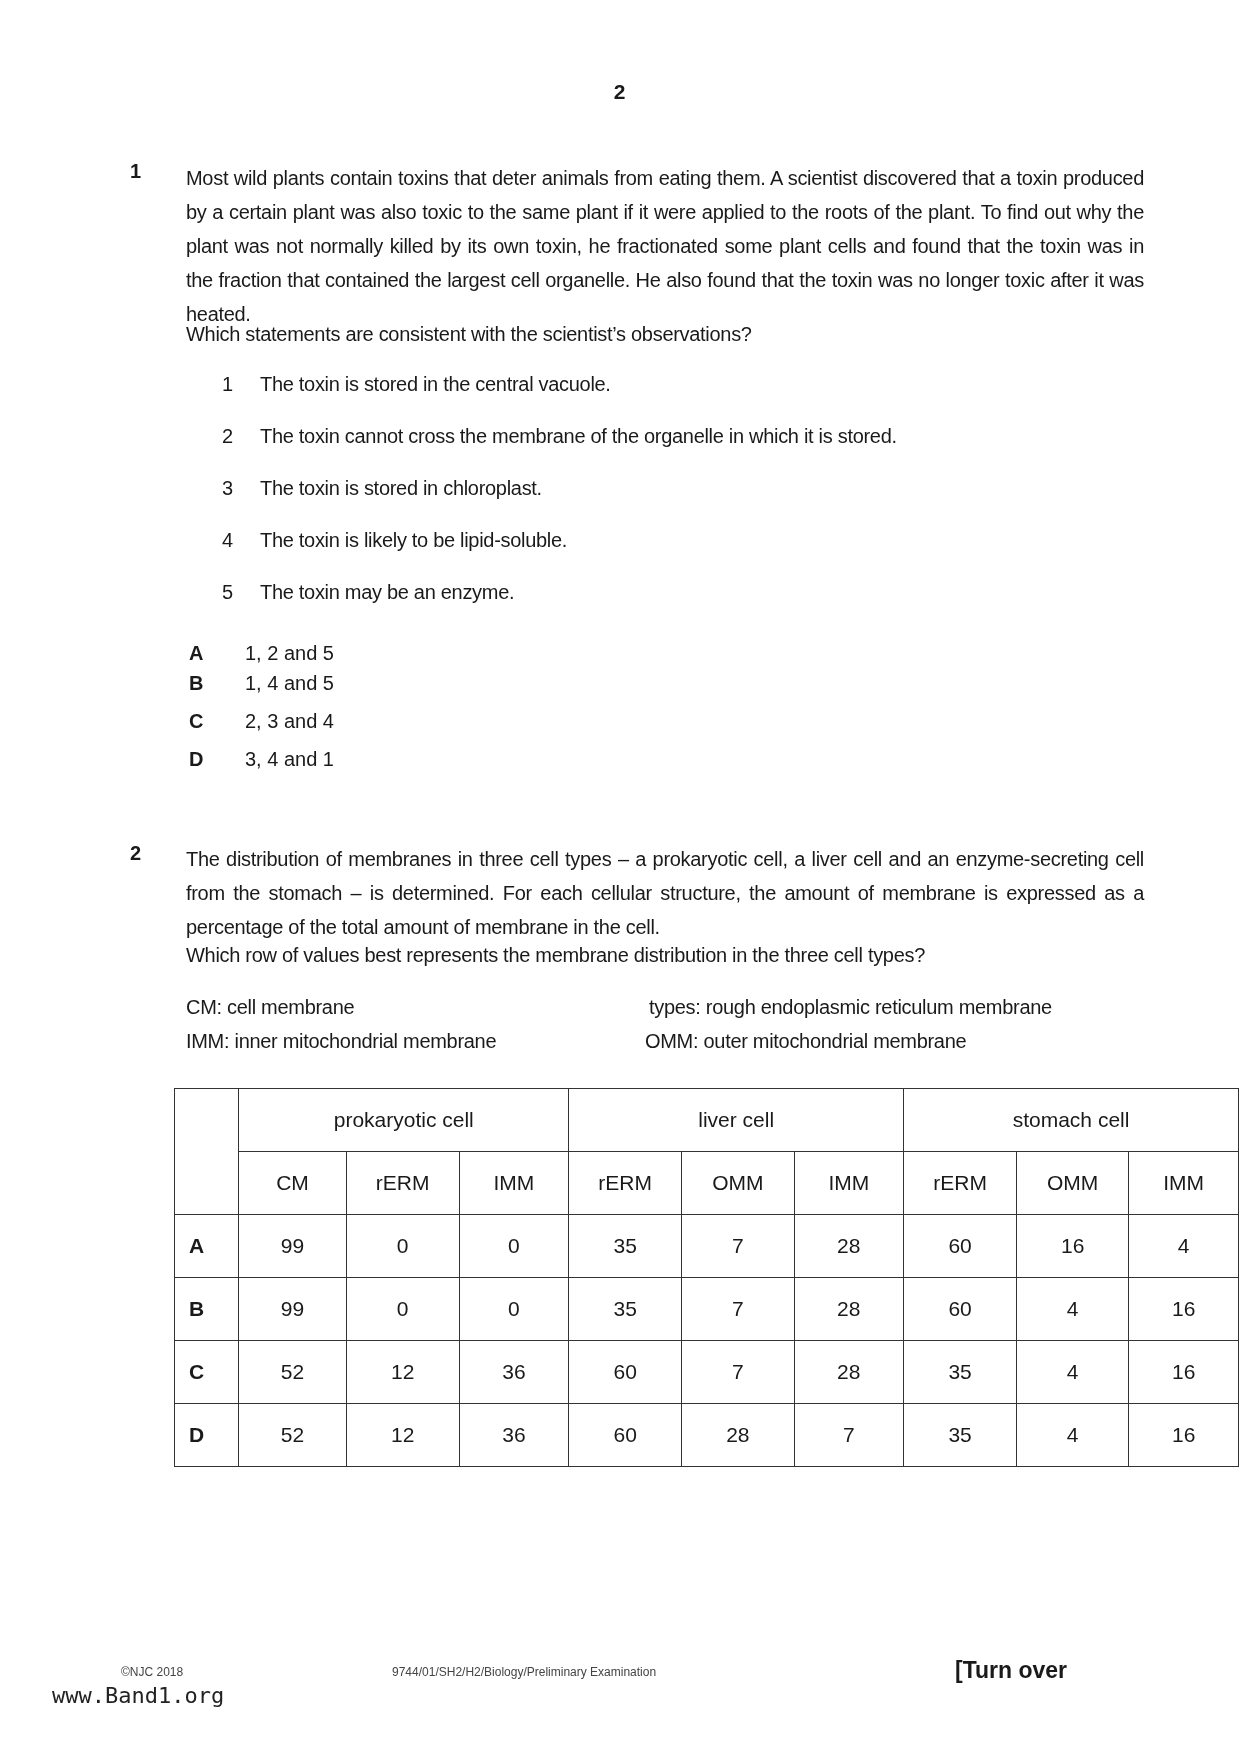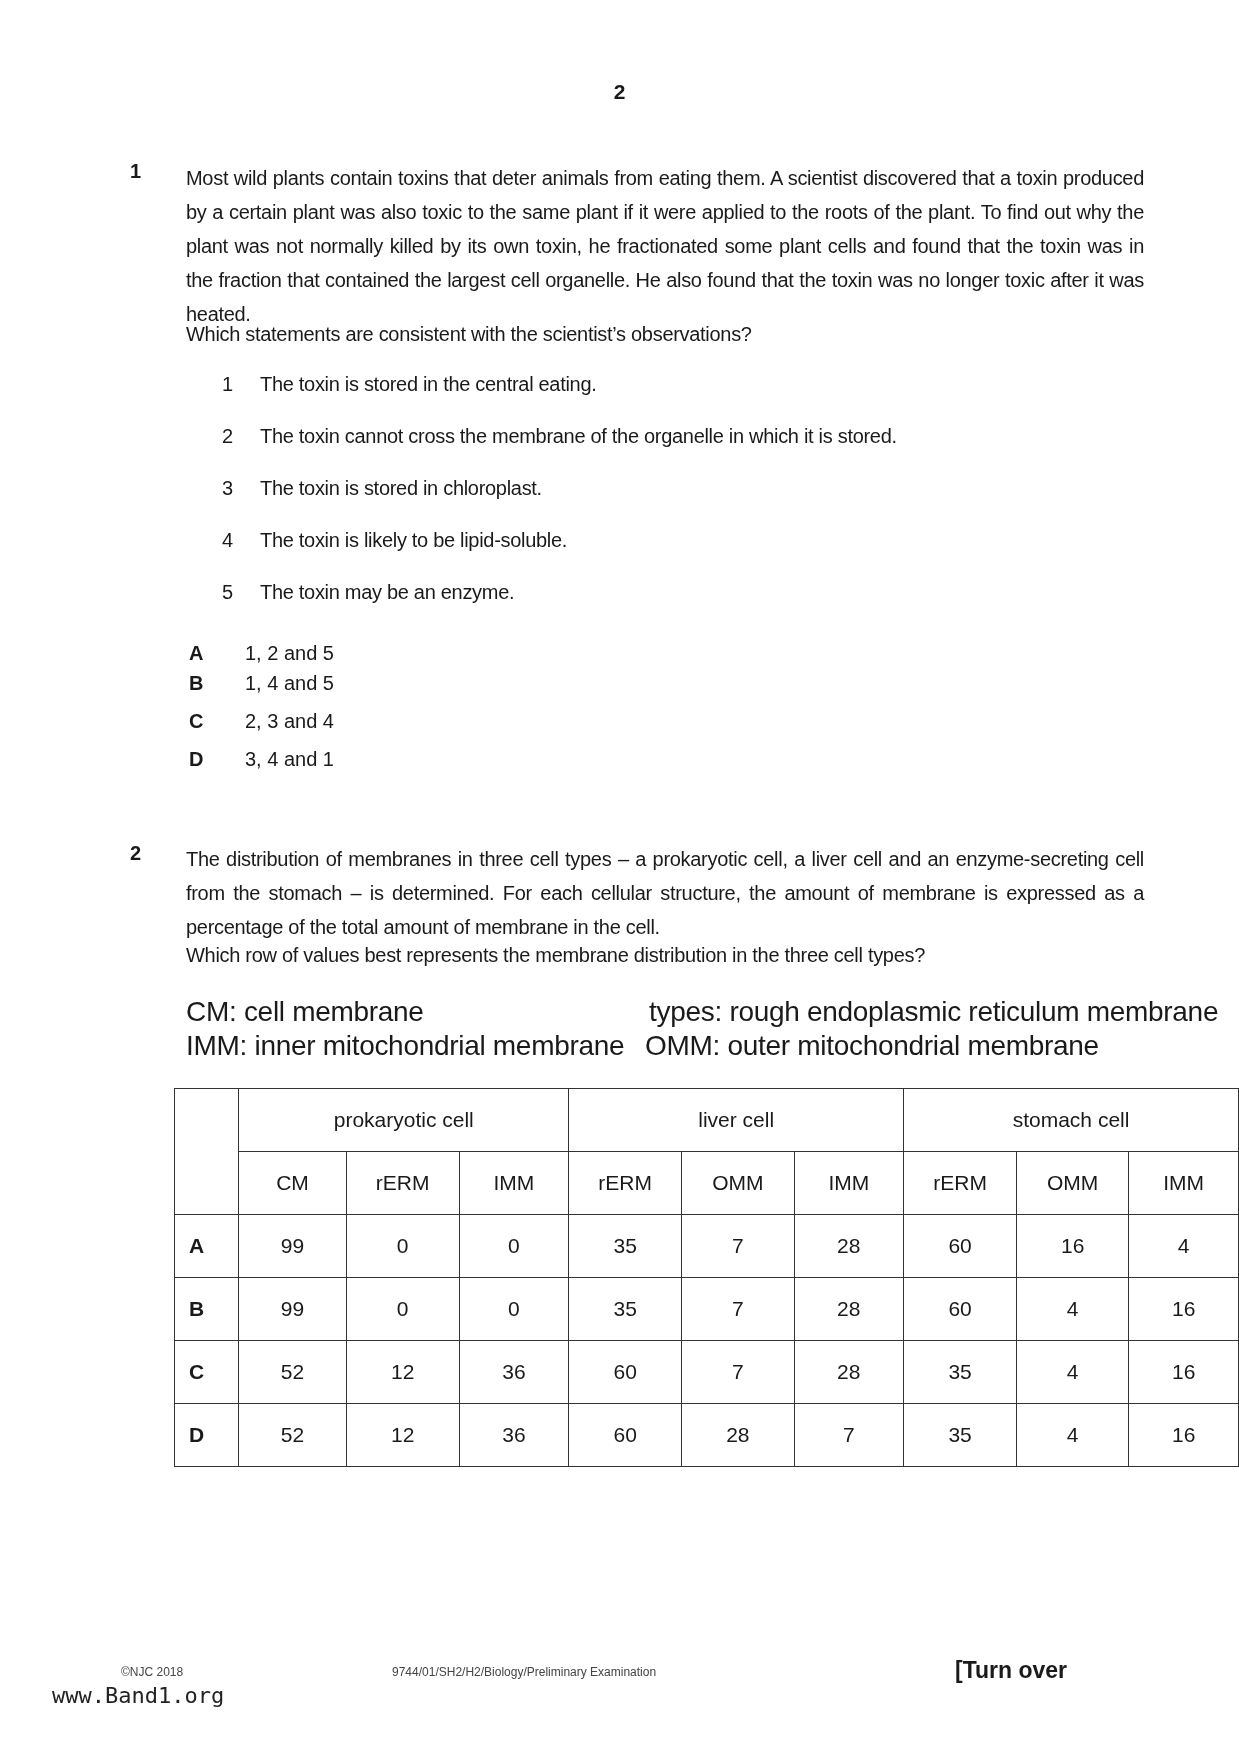--- a/index.html
+++ b/index.html
@@ -6,21 +6,21 @@
   body { width:1239px; height:1754px; position:relative; overflow:hidden;
          font-family:"Liberation Sans", sans-serif; color:#1a1a1a; }
   .abs { position:absolute; }
   .page-num { left:0; width:1239px; top:80px; text-align:center; font-weight:bold; font-size:21px; }
   .qnum { font-weight:bold; font-size:20px; }
   .para { font-size:20px; line-height:34px; text-align:justify; letter-spacing:-0.3px; }
   .stmt { font-size:20px; letter-spacing:-0.3px; }
   .stmt-num { display:inline-block; width:38px; }
   .opt { font-size:20px; }
   .opt-letter { display:inline-block; width:56px; font-weight:bold; }
-  .legend { font-size:28px; letter-spacing:-0.3px; }
+  .legend { font-size:20px; letter-spacing:-0.3px; }
   table.mtable { position:absolute; left:174px; top:1088px; border-collapse:collapse;
                  font-size:21px; }
   table.mtable td { border:1.5px solid #333; text-align:center; padding:12px; height:38px; }
   table.mtable td.rowlabel { font-weight:bold; text-align:left; padding-left:14px; width:45px; }
   table.mtable td.dcol { width:100px; }
   .footer-left { left:121px; top:1665px; font-size:12px; color:#444; }
   .footer-mid { left:392px; top:1665px; font-size:12px; color:#444; }
   .footer-right { left:955px; top:1657px; font-size:23px; font-weight:bold; }
   .watermark { left:52px; top:1683px; font-family:"DejaVu Sans Mono", monospace; font-size:22px; color:#222; }
 </style>
@@ -28,21 +28,21 @@
 <body>
 
 <div class="abs page-num">2</div>
 
 <div class="abs qnum" style="left:130px; top:160px;">1</div>
 <div class="abs para" style="left:186px; top:161px; width:958px;">Most wild plants contain toxins that deter animals from eating them. A scientist discovered that a toxin produced by a certain plant was also toxic to the same plant if it were applied to the roots of the plant. To find out why the plant was not normally killed by its own toxin, he fractionated some plant cells and found that the toxin was in the fraction that contained the largest cell organelle. He also found that the toxin was no longer toxic after it was heated.</div>
 
 <div class="abs stmt" style="left:186px; top:323px;">Which statements are consistent with the scientist’s observations?</div>
 
 <div class="abs stmt" style="left:222px; top:373px;">
-  <span class="stmt-num">1</span><span>The toxin is stored in the central eating.</span>
+  <span class="stmt-num">1</span><span>The toxin is stored in the central vacuole.</span>
 </div>
 <div class="abs stmt" style="left:222px; top:425px;">
   <span class="stmt-num">2</span><span>The toxin cannot cross the membrane of the organelle in which it is stored.</span>
 </div>
 <div class="abs stmt" style="left:222px; top:477px;">
   <span class="stmt-num">3</span><span>The toxin is stored in chloroplast.</span>
 </div>
 <div class="abs stmt" style="left:222px; top:529px;">
   <span class="stmt-num">4</span><span>The toxin is likely to be lipid-soluble.</span>
 </div>

